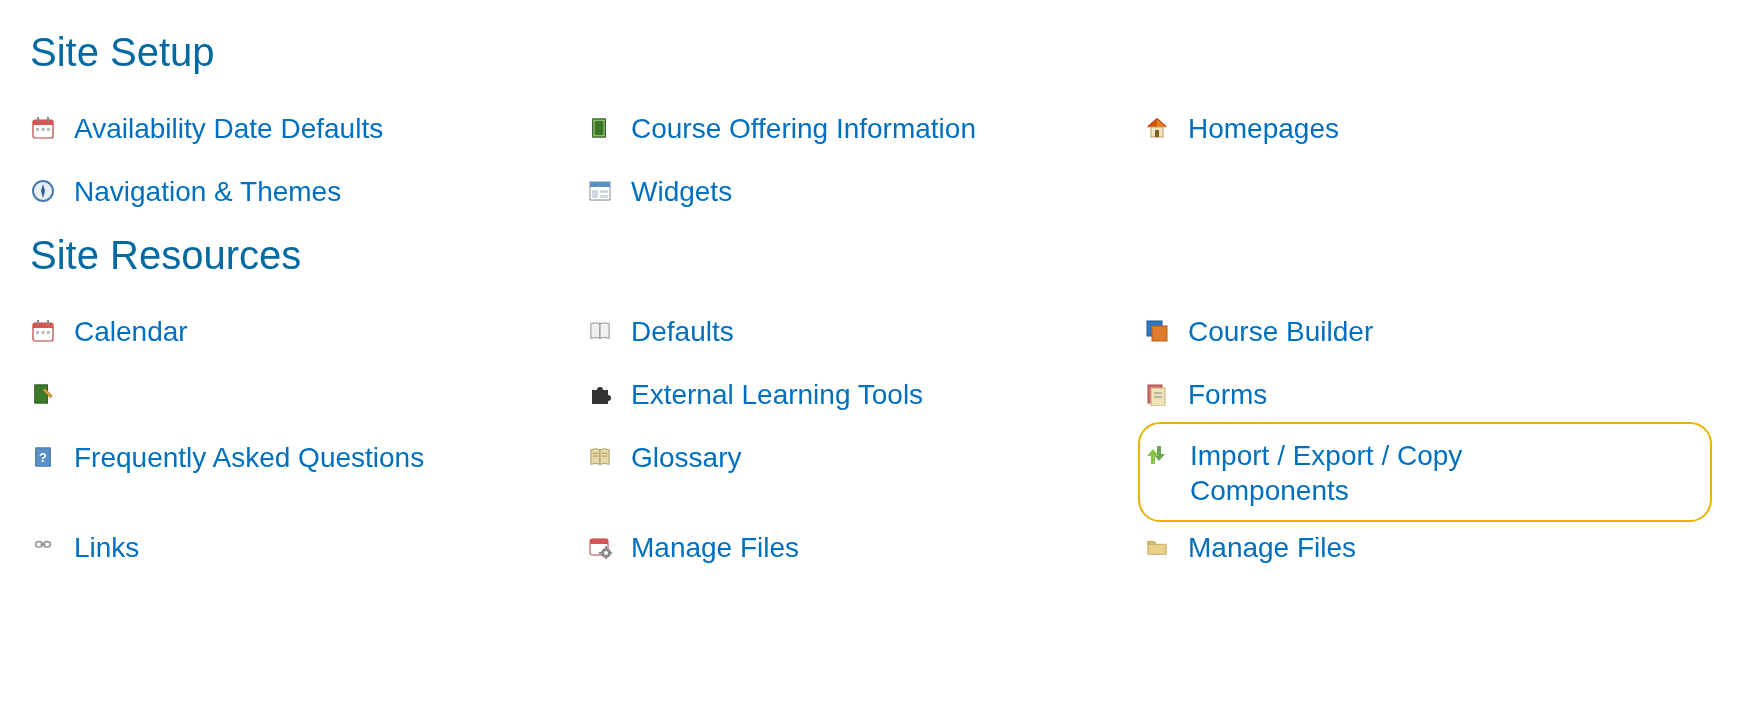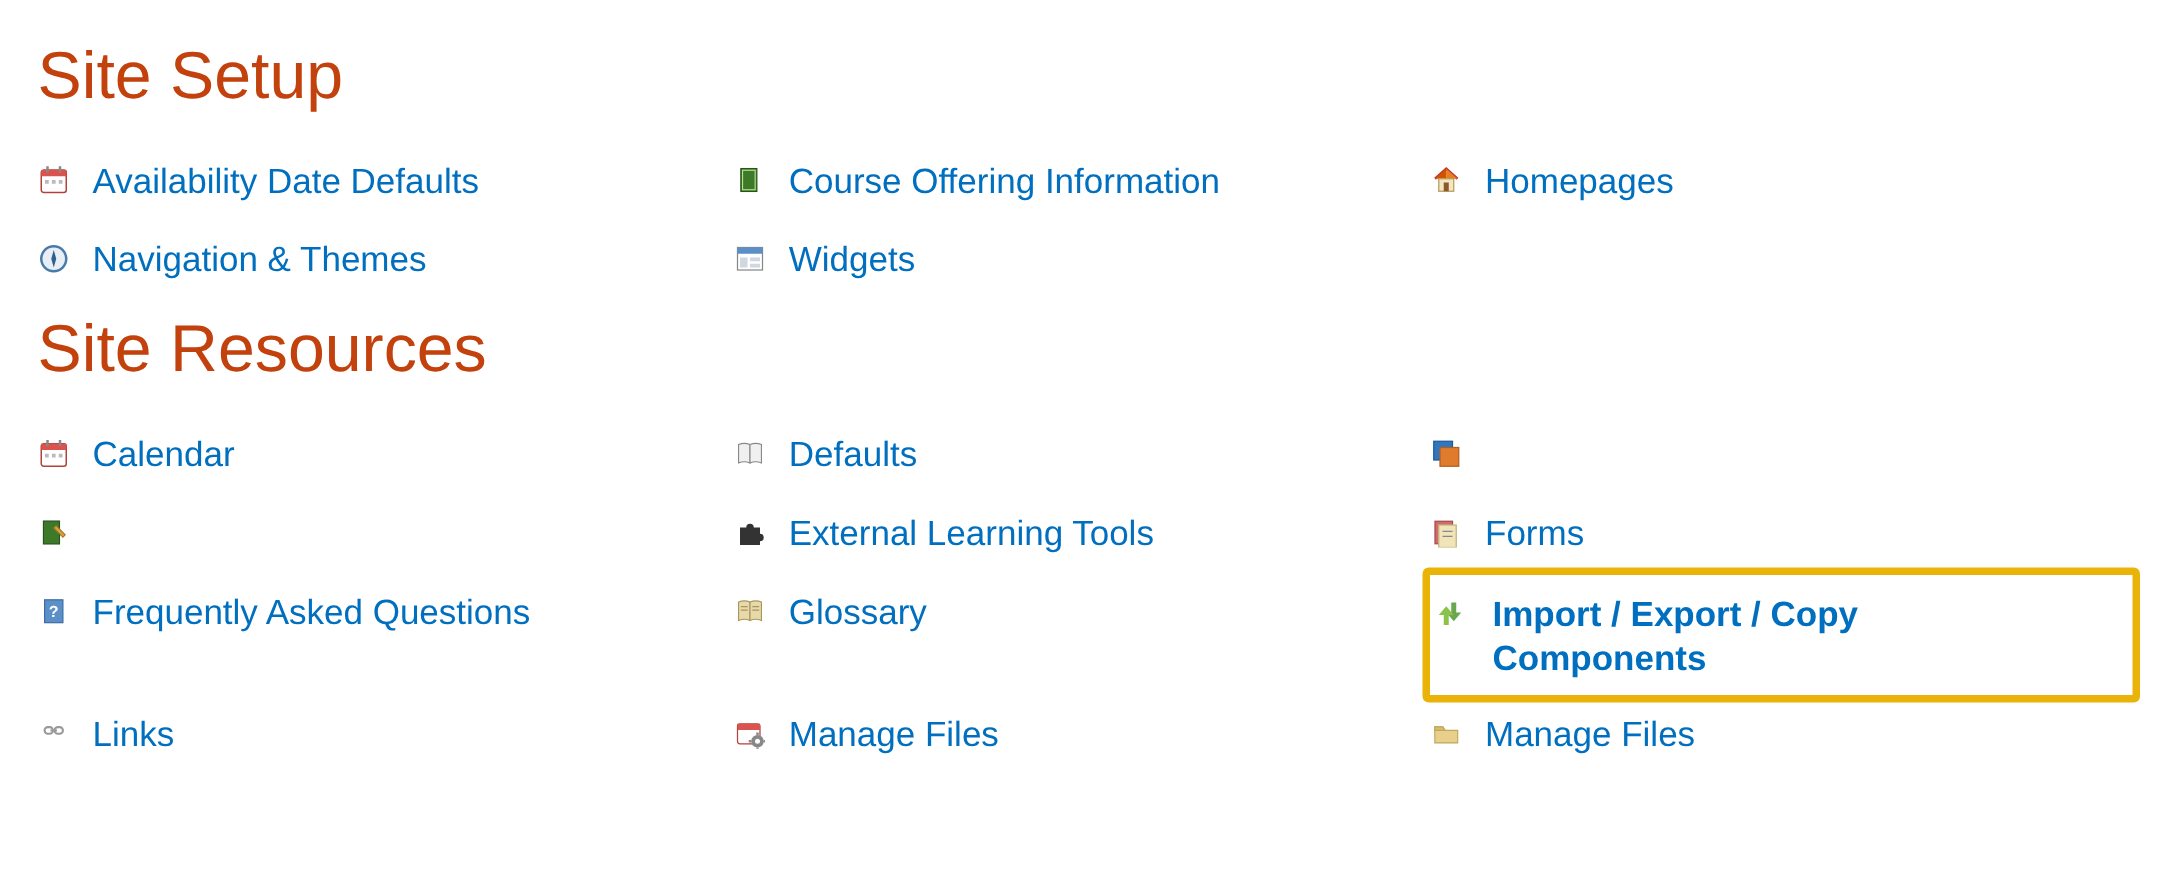--- a/index.html
+++ b/index.html
@@ -5,24 +5,24 @@
   * { box-sizing: border-box; }
   html, body { margin: 0; padding: 0; }
   body {
     font-family: "Segoe UI", "Helvetica Neue", Arial, sans-serif;
     background: #fff;
     width: 1742px;
     padding: 20px 30px;
     color: #202122;
   }
   h2.section-heading {
-    font-size: 53px;
+    font-size: 40px;
     font-weight: 400;
     margin: 10px 0 22px 0;
-    color: #c2410c;
+    color: #0369a1;
   }
   .section-block + .section-block { margin-top: 6px; }
   .grid {
     display: grid;
     grid-template-columns: 540px 540px 1fr;
     column-gap: 17px;
     align-items: start;
   }
   .cell {
     display: flex;
@@ -32,27 +32,26 @@
   }
   .cell a.link {
     display: inline-flex;
     align-items: flex-start;
     color: #006fbf;
     text-decoration: none;
     font-size: 28px;
     line-height: 1.25;
   }
   .cell.highlighted {
-    border: 6px solid #eab308;
-    border-radius: 5px;
+    border: 2px solid #eab308;
+    border-radius: 22px;
     padding: 14px 18px 12px 6px;
     margin-left: -6px;
     margin-top: -4px;
     margin-bottom: -6px;
-    font-weight: bold;
   }
   .icon {
     width: 26px;
     height: 26px;
     flex: 0 0 26px;
     margin-right: 18px;
     margin-top: 4px;
     display: inline-flex;
     align-items: center;
     justify-content: center;
@@ -179,20 +178,21 @@
     </div>
 
     <div class="cell">
       <a class="link" href="#">
         <span class="icon">
           <svg viewBox="0 0 24 24" width="24" height="24">
               <rect x="2" y="2" width="15" height="15" fill="#2e78c2" stroke="#1f5a96"></rect>
               <rect x="7" y="7" width="15" height="15" fill="#e07b2e" stroke="#b35e1e"></rect>
             </svg>
         </span>
+        <span class="label">Course Builder</span>
       </a>
     </div>
 
     <div class="cell">
       <a class="link" href="#">
         <span class="icon">
           <svg viewBox="0 0 24 24" width="22" height="24">
               <rect x="3" y="2" width="14" height="20" fill="#3c7a2a" stroke="#27531c"></rect>
               <path d="M14 6 L22 14 L20 16 L12 8 Z" fill="#d9a441" stroke="#a47720"></path>
             </svg>

